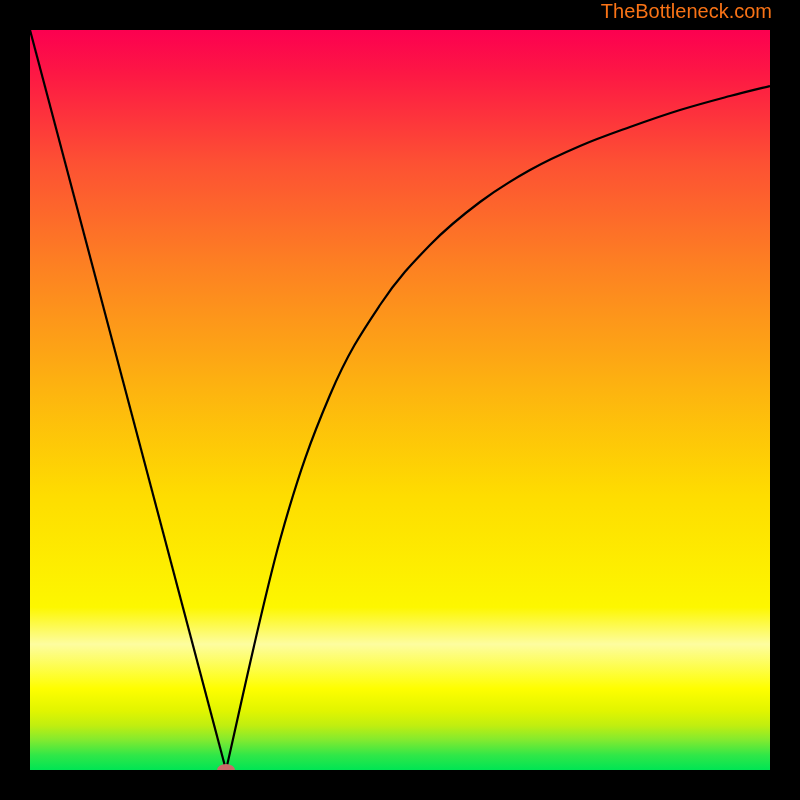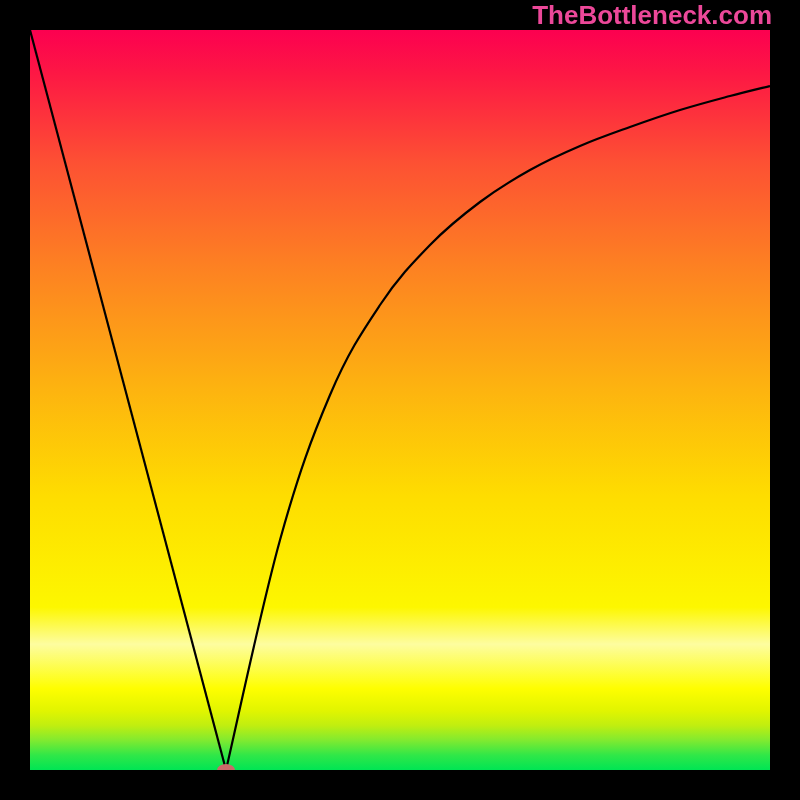--- a/index.html
+++ b/index.html
@@ -16,23 +16,23 @@
     top: 30px;
     width: 740px;
     height: 740px;
     overflow: visible;
   }
   .watermark {
     position: absolute;
     top: 0px;
     right: 28px;
     font-family: Arial, Helvetica, sans-serif;
-    font-size: 26px;
-    font-weight: 700;
-    color: #ec4899;
+    font-size: 20px;
+    font-weight: 400;
+    color: #f97316;
     pointer-events: none;
   }
   svg { display: block; }
 </style>
 </head>
 <body>
 
 <div class="watermark">TheBottleneck.com</div>
 
 <div class="frame">

